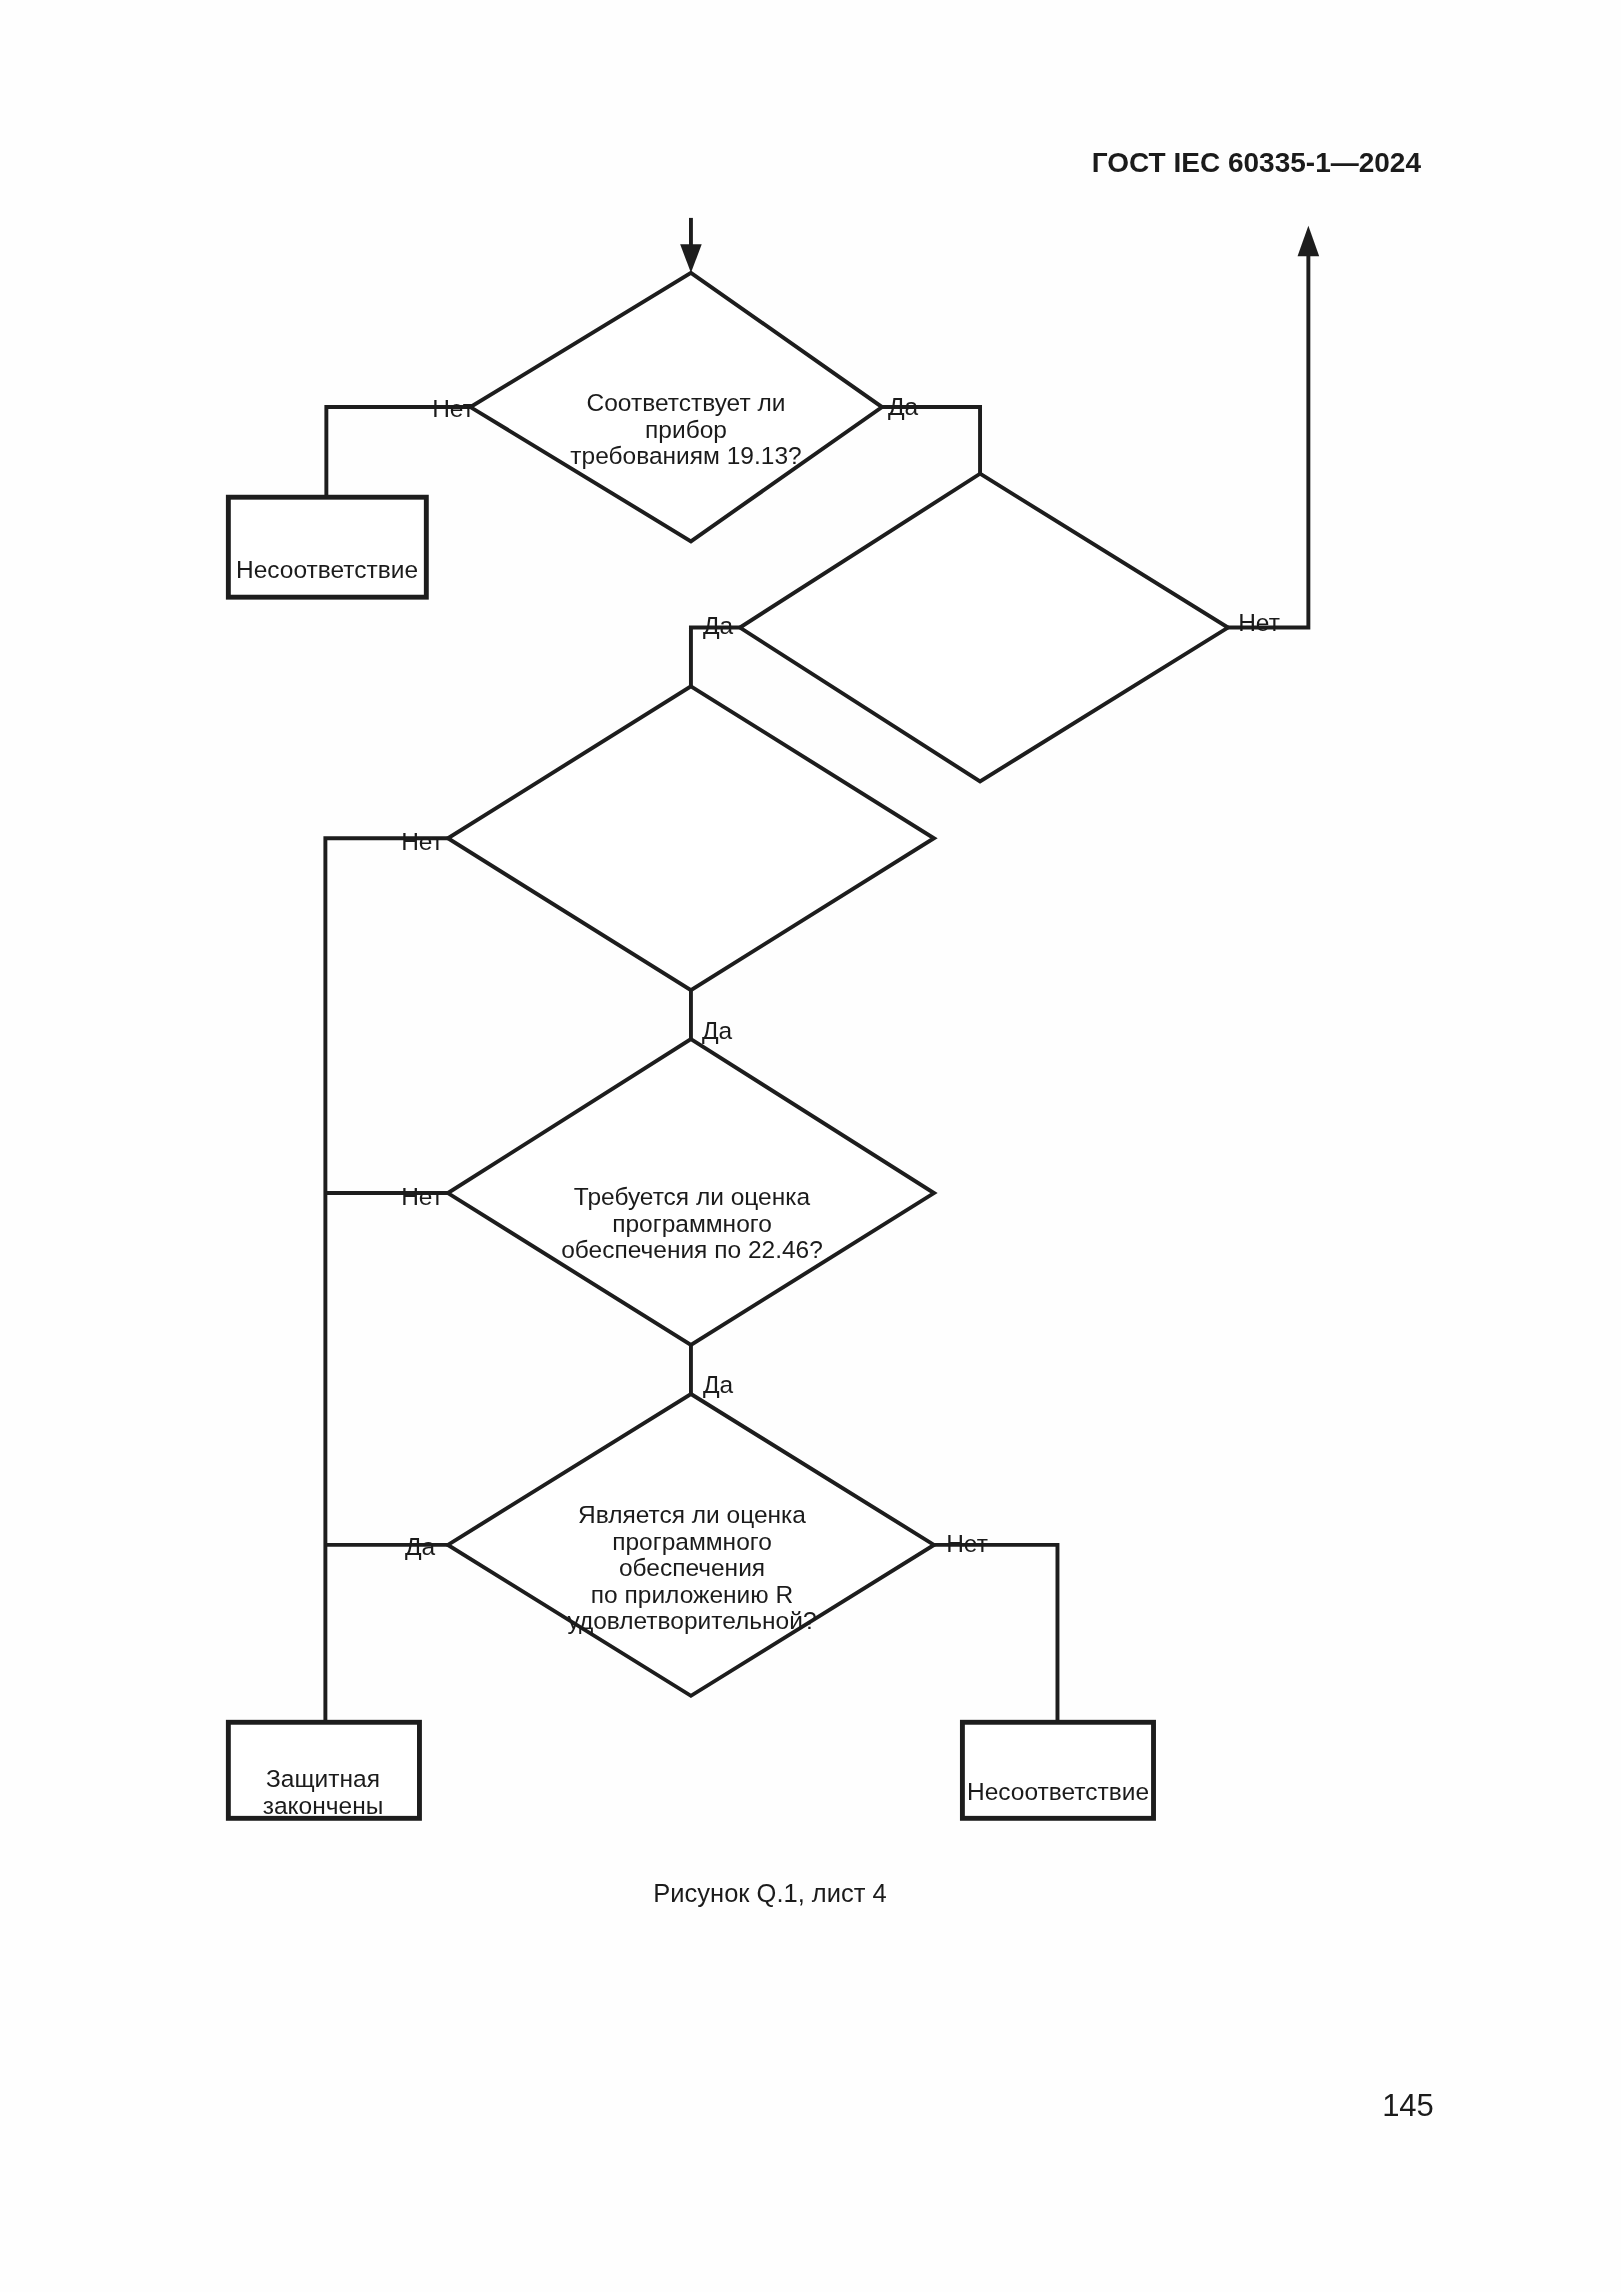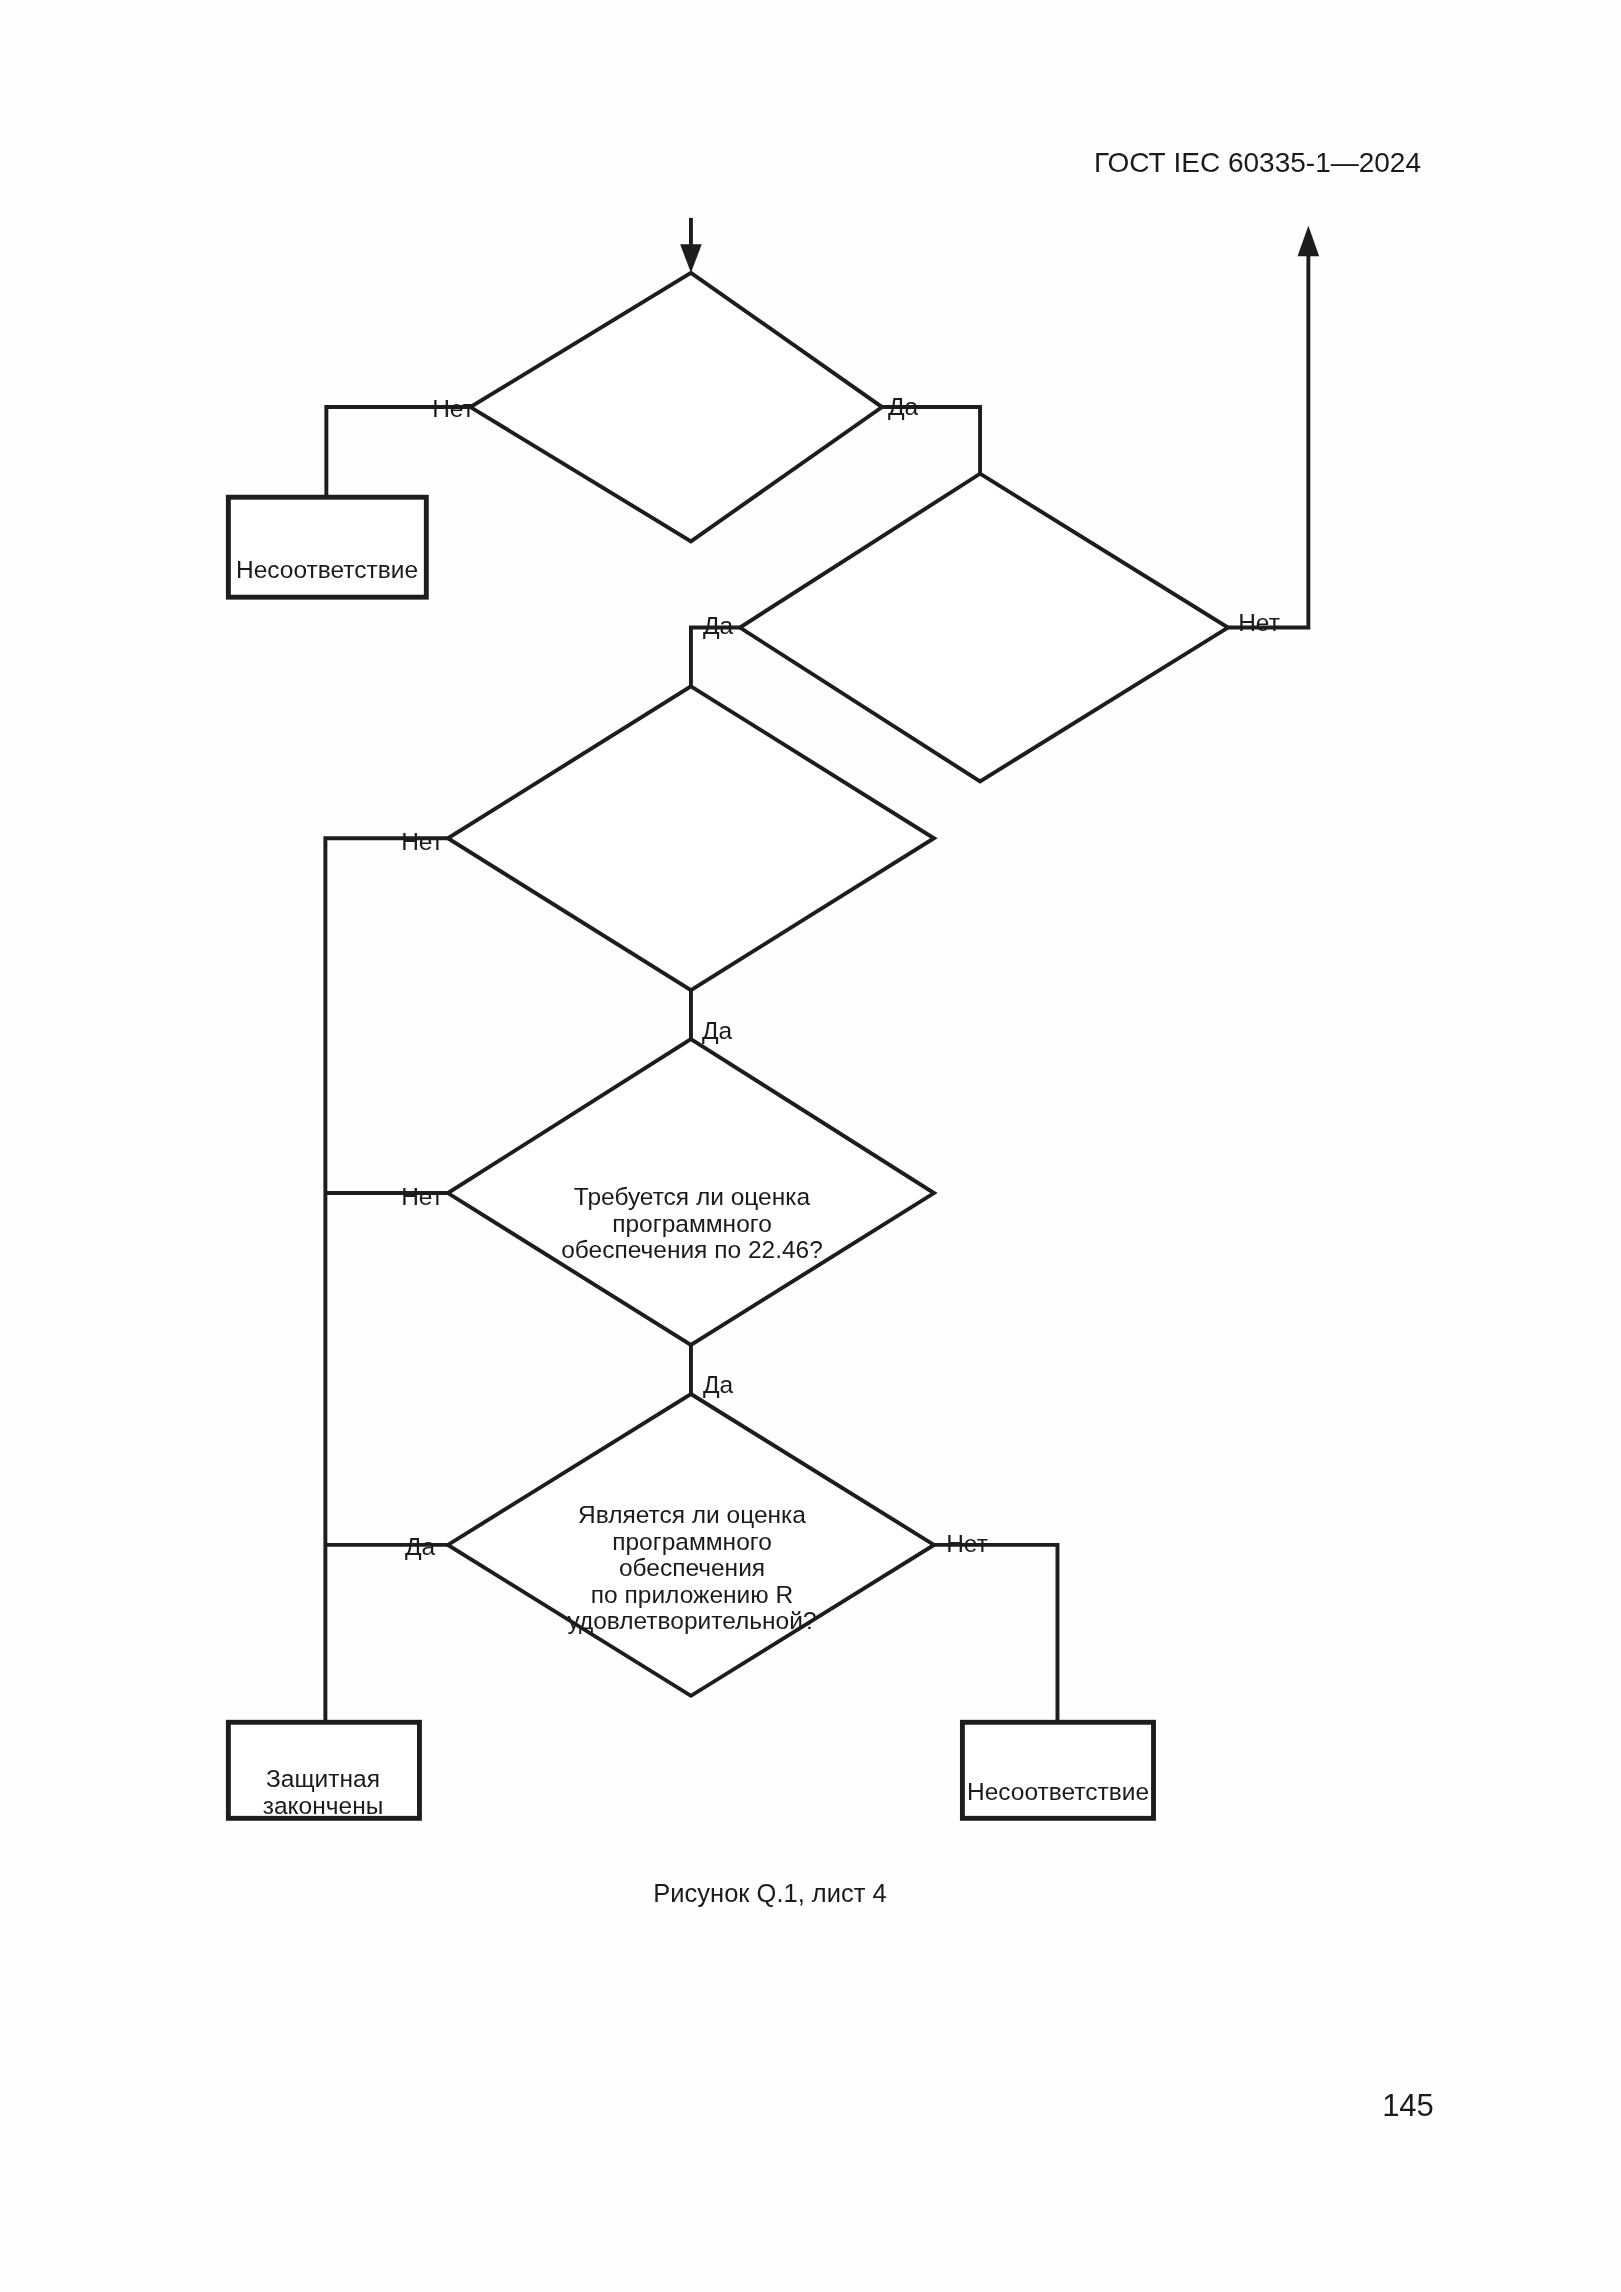--- a/index.html
+++ b/index.html
@@ -20,21 +20,21 @@
     line-height:26.5px;
     white-space:nowrap;
     color:#1b1b1b;
     margin-top:22px;
   }
   .b { font-weight:bold; }
   .header-title {
     position:absolute;
     top:147px; right:200px;
     font-size:28px;
-    font-weight:normal;
+    font-weight:bold;
     white-space:nowrap;
   }
   .caption { font-size:25.5px; }
   .pagenum { font-size:31px; }
 </style>
 </head>
 <body>
 
 <div class="page">
 
@@ -74,20 +74,25 @@
     <polygon points="705,1422 953,1576 705,1730 457,1576" fill="#ffffff"></polygon>
 
     <line x1="457" y1="1576" x2="332" y2="1576"></line>
 
     <polyline points="953,1576 1079,1576 1079,1757"></polyline>
 
     <rect x="233" y="1757" width="195" height="98" fill="#ffffff" stroke-width="5"></rect>
     <rect x="982" y="1757" width="195" height="98" fill="#ffffff" stroke-width="5"></rect>
   </svg>
 
+  <div class="t" style="left:686px; top:408px;">
+    <div>Соответствует ли</div>
+    <div>прибор</div>
+    <div>требованиям 19.13?</div>
+  </div>
 
 
 
   <div class="t" style="left:692px; top:1202px;">
     <div>Требуется ли оценка</div>
     <div>программного</div>
     <div>обеспечения по 22.46?</div>
   </div>
 
   <div class="t" style="left:692px; top:1546px;">

